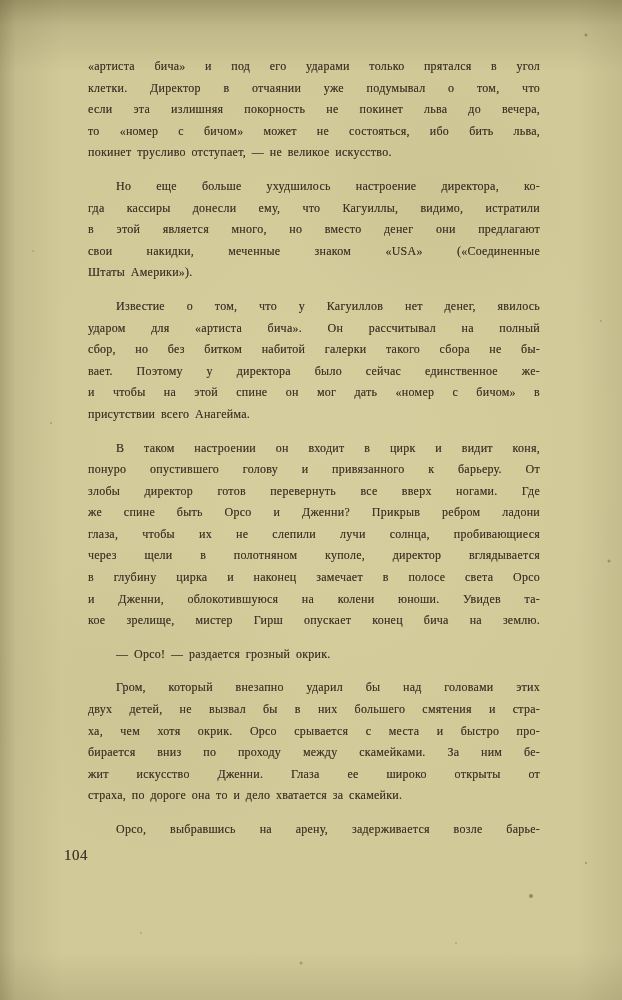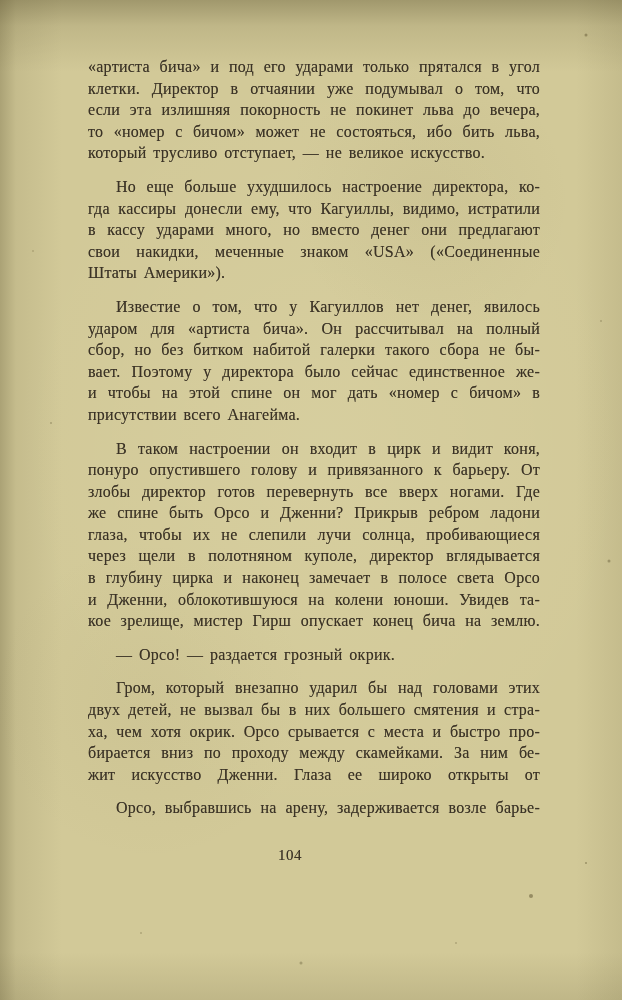--- a/index.html
+++ b/index.html
@@ -18,21 +18,21 @@
       linear-gradient(270deg, rgba(80,72,38,0.10) 0px, rgba(80,72,38,0) 46px),
       linear-gradient(0deg, rgba(80,72,38,0.14) 0px, rgba(80,72,38,0) 48px);
     font-family: "Liberation Serif", "DejaVu Serif", serif;
   }
   .textblock {
     position: absolute;
     left: 88px;
     top: 56px;
     width: 452px;
     color: #3b3326;
-    font-size: 16px;
+    font-size: 12px;
     line-height: 21.6px;
     letter-spacing: 0.25px;
     text-shadow: 0 0 0.5px rgba(59,51,38,0.55);
   }
   .para { margin: 0; }
   .para + .para { margin-top: 12px; }
   .line {
     text-align: justify;
     text-align-last: justify;
     word-spacing: 1px;
@@ -41,21 +41,21 @@
     text-align: left;
     text-align-last: left;
     word-spacing: 2.5px;
   }
   .line.ind { text-indent: 28px; }
   .pagenum {
     position: absolute;
     top: 847px;
     left: 88px;
     width: 452px;
-    text-align: center;
+    text-align: left;
     transform: translateX(-24px);
     color: #3b3326;
     font-size: 15px;
     letter-spacing: 0.5px;
     text-shadow: 0 0 0.5px rgba(59,51,38,0.55);
   }
   .speckles {
     position: absolute;
     top: 0; left: 0;
     width: 2px; height: 2px;
@@ -78,26 +78,26 @@
 <body>
 
 <div class="scan">
   <div class="speckles"></div>
   <div class="textblock" id="textblock">
       <div class="para">
         <div class="line">«артиста бича» и под его ударами только прятался в угол</div>
         <div class="line">клетки. Директор в отчаянии уже подумывал о том, что</div>
         <div class="line">если эта излишняя покорность не покинет льва до вечера,</div>
         <div class="line">то «номер с бичом» может не состояться, ибо бить льва,</div>
-        <div class="line end">который трусливо отступает, — не великое искусство.</div>
+        <div class="line end">покинет трусливо отступает, — не великое искусство.</div>
       </div>
       <div class="para">
         <div class="line ind">Но еще больше ухудшилось настроение директора, ко-</div>
         <div class="line">гда кассиры донесли ему, что Кагуиллы, видимо, истратили</div>
-        <div class="line">в кассу ударами много, но вместо денег они предлагают</div>
+        <div class="line">в этой является много, но вместо денег они предлагают</div>
         <div class="line">свои накидки, меченные знаком «USA» («Соединенные</div>
         <div class="line end">Штаты Америки»).</div>
       </div>
       <div class="para">
         <div class="line ind">Известие о том, что у Кагуиллов нет денег, явилось</div>
         <div class="line">ударом для «артиста бича». Он рассчитывал на полный</div>
         <div class="line">сбор, но без битком набитой галерки такого сбора не бы-</div>
         <div class="line">вает. Поэтому у директора было сейчас единственное же-</div>
         <div class="line">и чтобы на этой спине он мог дать «номер с бичом» в</div>
         <div class="line end">присутствии всего Анагейма.</div>
@@ -115,19 +115,20 @@
       </div>
       <div class="para">
         <div class="line ind end">— Орсо! — раздается грозный  окрик.</div>
       </div>
       <div class="para">
         <div class="line ind">Гром, который внезапно ударил бы над головами этих</div>
         <div class="line">двух детей, не вызвал бы в них большего смятения и стра-</div>
         <div class="line">ха, чем хотя окрик. Орсо срывается с места и быстро про-</div>
         <div class="line">бирается вниз по проходу между скамейками. За ним бе-</div>
         <div class="line">жит искусство Дженни. Глаза ее широко открыты от</div>
+        <div class="line end">страха, по дороге она то и дело хватается за скамейки.</div>
       </div>
       <div class="para">
         <div class="line ind">Орсо, выбравшись на арену, задерживается возле барье-</div>
       </div>
     </div>
   <div class="pagenum">104</div>
 </div>
 
 </body></html>

